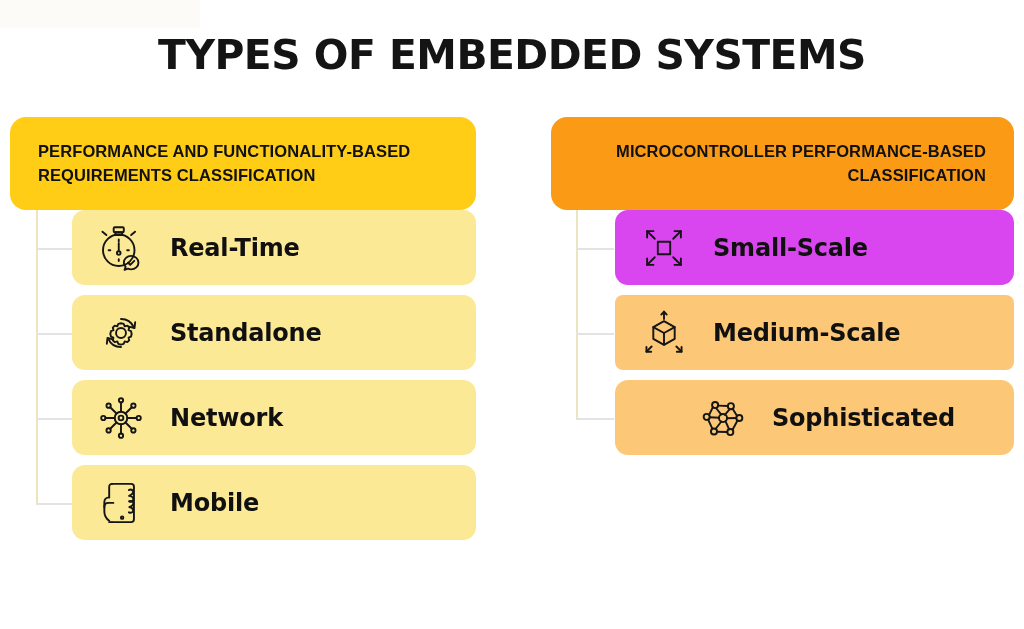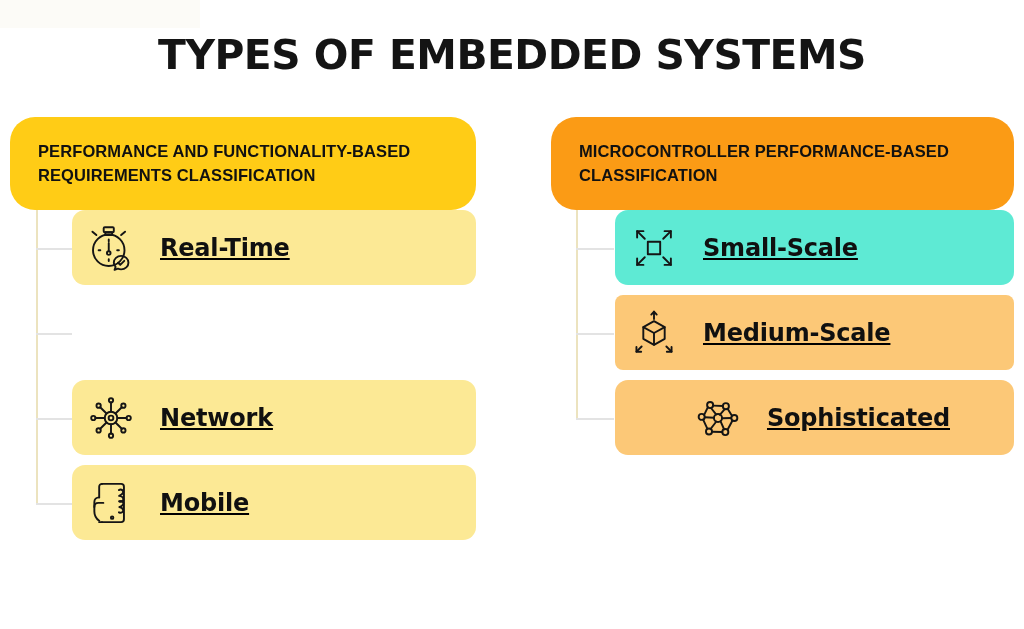--- a/index.html
+++ b/index.html
@@ -27,21 +27,21 @@
     color:#141414;
     font-family:"DejaVu Sans","Liberation Sans",sans-serif;
     transform:scaleX(1.02);
   }
 
   .column{position:absolute;top:117px;}
   .col-left{left:10px;width:466px;}
   .col-right{left:551px;width:463px;}
 
   .cat-header{
-    border-radius:25px;
+    border-radius:16px;
     box-sizing:border-box;
     padding:16px 28px;
     display:flex;align-items:center;
     min-height:93px;
   }
   .cat-header-text{
     font-size:16.5px;
     font-weight:bold;
     line-height:1.45;
     letter-spacing:0.1px;
@@ -64,22 +64,21 @@
     background:#e3e3e3;
   }
 
   .items{position:relative;}
   .item{
     position:absolute;
     border-radius:13px;
     box-sizing:border-box;
     display:flex;
     align-items:center;
-    padding-left:12px;
-    text-decoration:underline;
+    padding-left:22px;
   }
   .item-icon{
     width:54px;height:54px;
     flex:0 0 54px;
     display:flex;align-items:center;justify-content:center;
   }
   .item-icon svg{display:block;}
   .item-label{
     margin-left:22px;
     font-size:24px;
@@ -122,20 +121,33 @@
               <path d="M33 12.5l3.5-3"></path>
               <path d="M11 12.5l-3.5-3"></path>
               <path d="M22 19.5v7"></path>
               <circle cx="22" cy="28.5" r="1.6"></circle>
               <path d="M22 16.5v1.5M13 26h1.5M22 35.5V34M29.5 26H31"></path>
               <path d="M33 31c3.6 0 6.5 2.7 6.5 6s-2.9 6-6.5 6c-1 0-2-.2-2.8-.6l-3 1 .9-2.6A5.8 5.8 0 0 1 26.5 37c0-3.3 2.9-6 6.5-6z"></path>
               <path d="M30.3 37.1l1.9 1.9 3.6-3.6"></path>
             </svg>
           </span>
           <span class="item-label">Real-Time</span>
+        </div>
+        <div class="item" style="background: rgb(252, 233, 149); left: 62px; top: 85px; width: 404px; height: 75px;">
+          <span class="item-icon">
+            <svg width="54" height="54" viewBox="0 0 48 48" fill="none" stroke="#151515" stroke-width="1.7" stroke-linecap="round" stroke-linejoin="round">
+              <path d="M24 11.5a12.5 12.5 0 0 1 11.4 7.4"></path>
+              <path d="M24 36.5A12.5 12.5 0 0 1 12.6 29"></path>
+              <path d="M36.6 14.5l-.6 5.1-5-1.3"></path>
+              <path d="M11.4 33.5l.6-5.1 5 1.3"></path>
+              <path d="M24 15.3l2.4.6.9 2.2 2.3-.6 1.7 1.7-.6 2.3 2.2.9.6 2.4-.6 2.4-2.2.9.6 2.3-1.7 1.7-2.3-.6-.9 2.2-2.4.6-2.4-.6-.9-2.2-2.3.6-1.7-1.7.6-2.3-2.2-.9-.6-2.4.6-2.4 2.2-.9-.6-2.3 1.7-1.7 2.3.6.9-2.2z"></path>
+              <circle cx="24" cy="24" r="4.4"></circle>
+            </svg>
+          </span>
+          <span class="item-label">Standalone</span>
         </div>
         <div class="item" style="background: rgb(252, 233, 149); left: 62px; top: 170px; width: 404px; height: 75px; text-align: center;">
           <span class="item-icon">
             <svg width="54" height="54" viewBox="0 0 48 48" fill="none" stroke="#151515" stroke-width="1.7" stroke-linecap="round" stroke-linejoin="round">
               <circle cx="24" cy="24" r="5.6"></circle>
               <circle cx="24" cy="24" r="2.1"></circle>
               <path d="M24 18.4V10"></path>
               <circle cx="24" cy="8.3" r="1.9"></circle>
               <path d="M24 29.6V38"></path>
               <circle cx="24" cy="39.7" r="1.9"></circle>
@@ -168,33 +180,33 @@
               <path d="M9.2 27.5c0-2.2 1.6-3.6 3.6-3.6h4.4"></path>
             </svg>
           </span>
           <span class="item-label">Mobile</span>
         </div>
       </div>
   </div>
 
   <div class="column col-right">
 
-    <div class="cat-header" id="hdr-right" style="background: rgb(251, 155, 21); height: 93px;">
+    <div class="cat-header" id="hdr-right" style="background: rgb(251, 155, 21); height: 93px; text-align: right;">
       <div class="cat-header-text">MICROCONTROLLER PERFORMANCE-BASED CLASSIFICATION</div>
     </div>
 
     <div class="branch-area" id="branch-right" style="height: 0px;">
         <div class="stem" style="left: 25px; top: 0px; height: 208.5px; background: rgb(236, 227, 191);"></div>
         <div class="twig" style="left: 25px; top: 37.5px; width: 38px; background: rgb(227, 227, 227);"></div>
         <div class="twig" style="left: 25px; top: 122.5px; width: 38px; background: rgb(227, 227, 227);"></div>
         <div class="twig" style="left: 25px; top: 207.5px; width: 38px; background: rgb(227, 227, 227);"></div>
       </div>
 
     <div class="items" id="items-right" style="height: 255px; margin-top: 0px;">
-        <div class="item" style="background: #5eead4; left: 64px; top: 0px; width: 399px; height: 75px;">
+        <div class="item" style="background: #d946ef; left: 64px; top: 0px; width: 399px; height: 75px;">
           <span class="item-icon">
             <svg width="54" height="54" viewBox="0 0 48 48" fill="none" stroke="#151515" stroke-width="1.7" stroke-linecap="round" stroke-linejoin="round">
               <rect x="18.5" y="18.5" width="11" height="11"></rect>
               <path d="M9 9l6.8 6.8"></path>
               <path d="M9 14.6V9h5.6"></path>
               <path d="M39 9l-6.8 6.8"></path>
               <path d="M39 14.6V9h-5.6"></path>
               <path d="M9 39l6.8-6.8"></path>
               <path d="M9 33.4V39h5.6"></path>
               <path d="M39 39l-6.8-6.8"></path>

